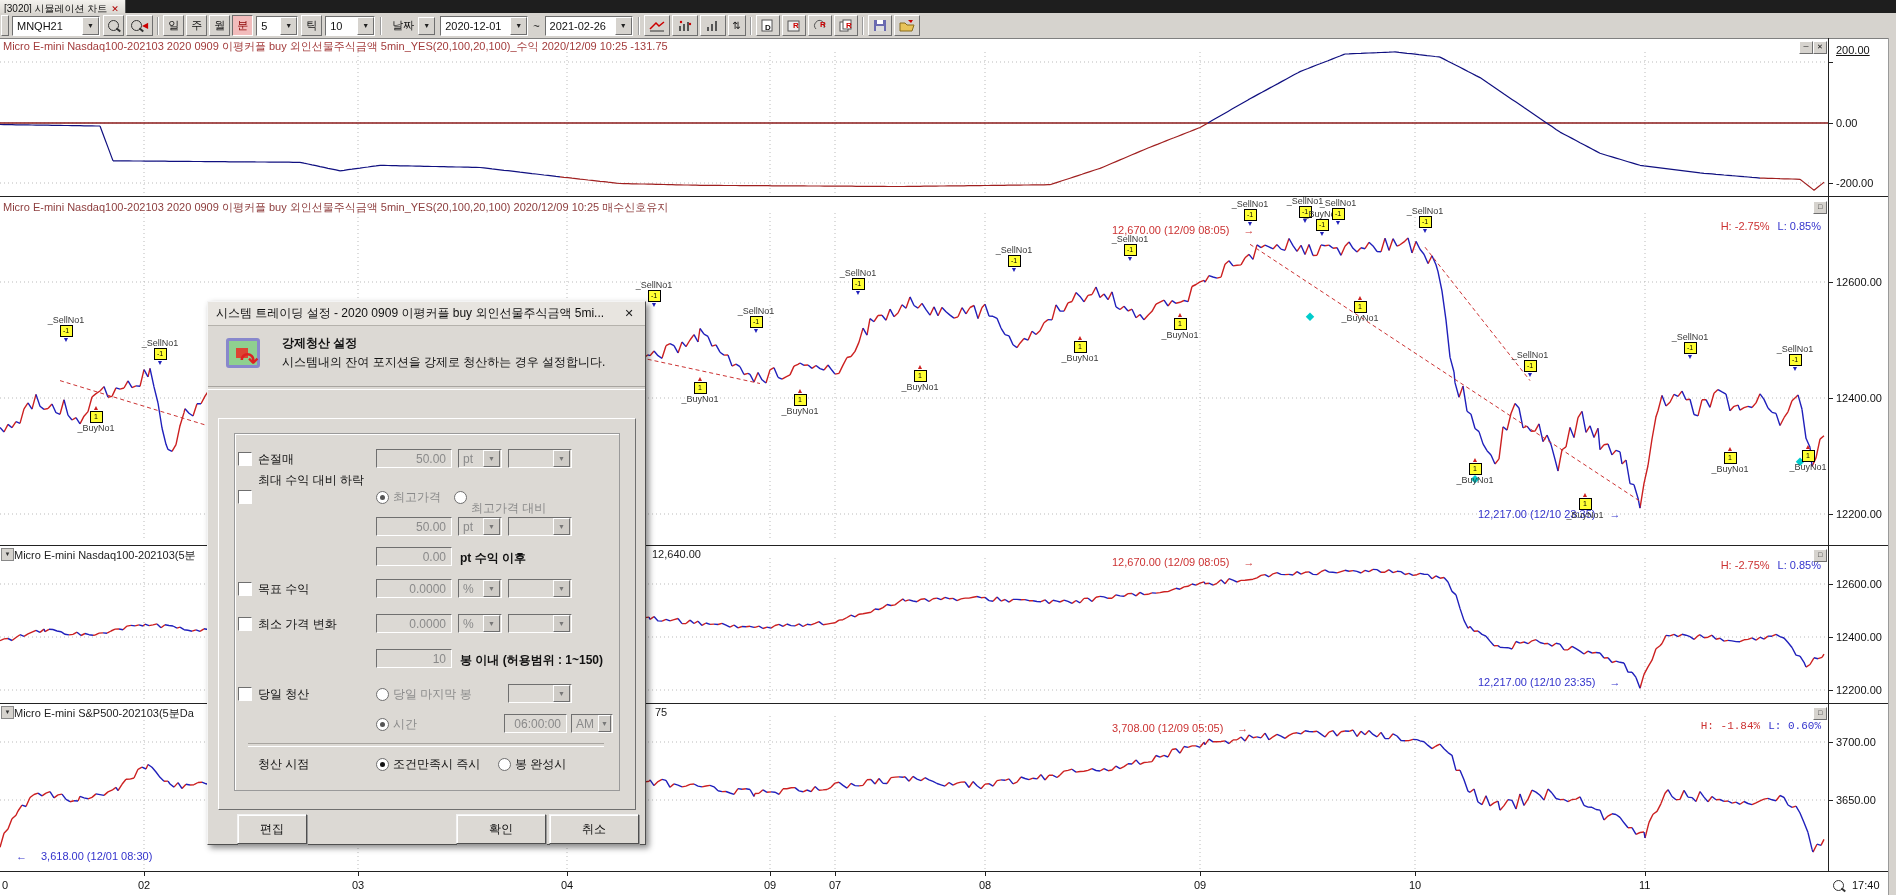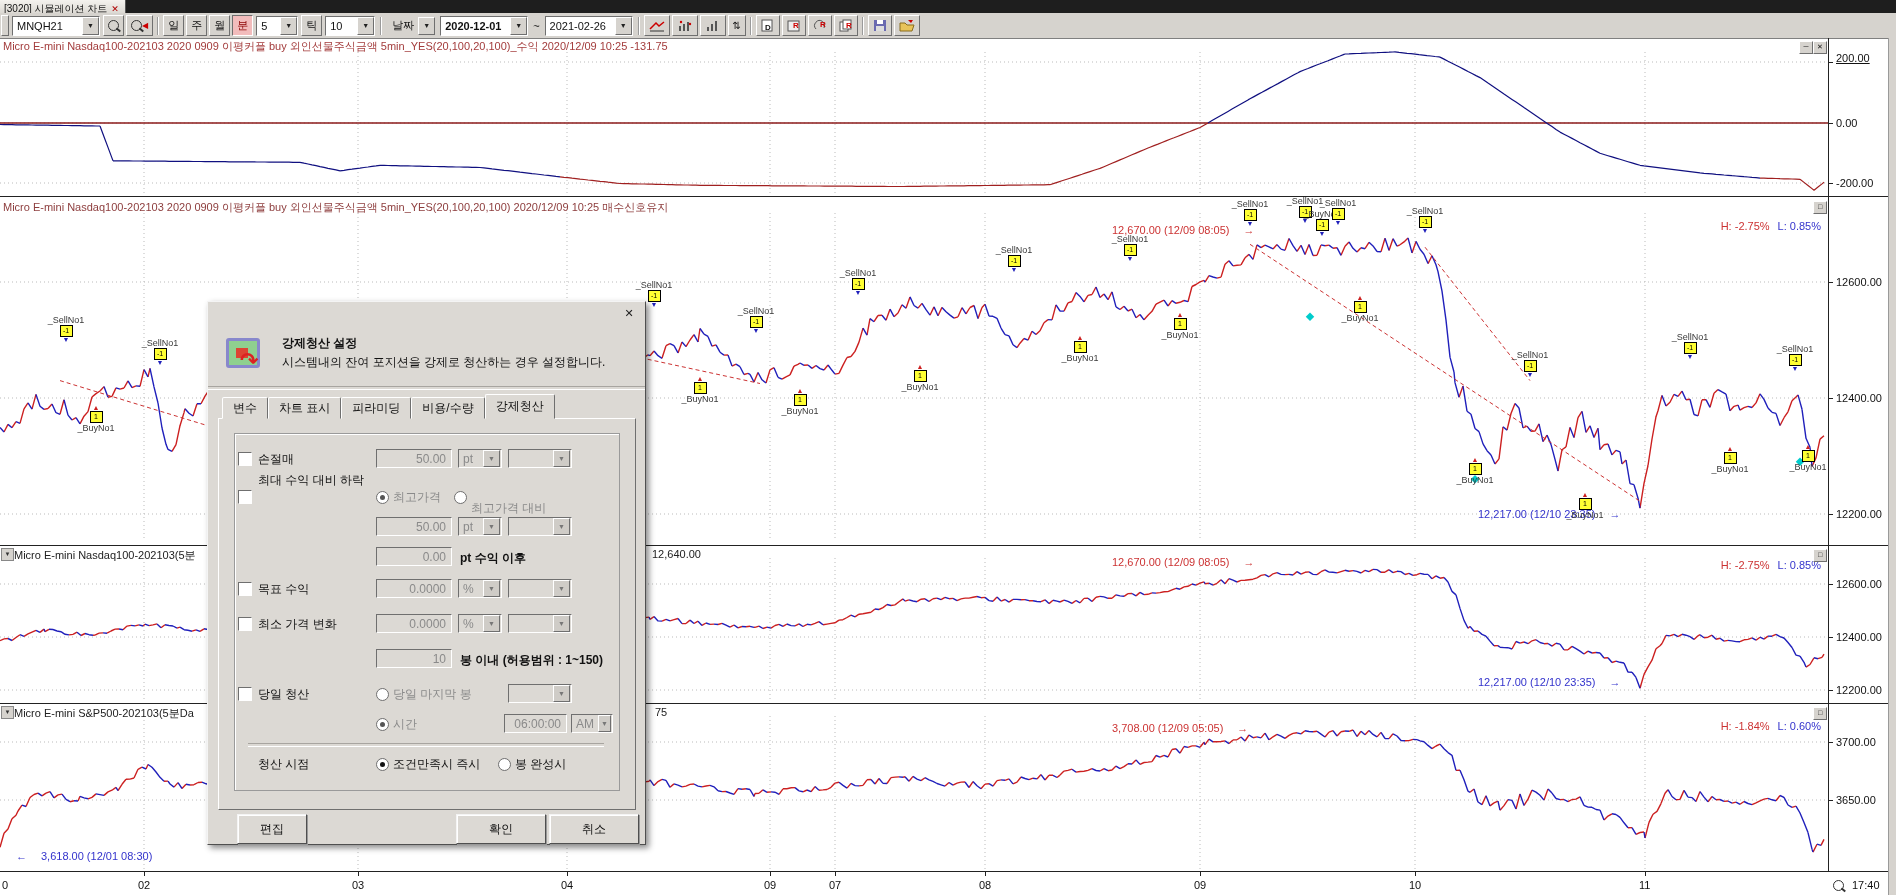--- a/index.html
+++ b/index.html
@@ -126,21 +126,21 @@
     <span class="btn3d">틱</span>
     <span class="combo" style="width:48px;">
       <span class="val" style="flex:1">10</span>
       <span class="arrow">▼</span>
     </span>
     <span class="tb-sep"></span>
     <span class="combo" style="background:#d6d3ce;border-color:transparent;">
       <span class="val">날짜</span>
       <span class="arrow">▼</span>
     </span>
-    <span class="combo" style="width:86px;font-weight:bold;">
+    <span class="combo" style="width:86px;">
       <span class="val" style="flex:1">2020-12-01</span>
       <span class="arrow">▼</span>
     </span>
     <span style="margin:0 3px;">~</span>
     <span class="combo" style="width:86px;">
       <span class="val" style="flex:1">2021-02-26</span>
       <span class="arrow">▼</span>
     </span>
     <span class="tb-sep"></span>
     <span class="btn3d">
@@ -291,21 +291,21 @@
   <div class="pane-btn" style="left:1813px;top:201px;">□</div>
   <div class="pane-btn" style="left:1813px;top:549px;">□</div>
   <div class="pane-btn" style="left:1813px;top:707px;">□</div>
 
   <div class="hl-label" style="top:220px;">
     <span class="h">H: -2.75%</span><span class="l">L: 0.85%</span>
   </div>
   <div class="hl-label" style="top:559px;">
     <span class="h">H: -2.75%</span><span class="l">L: 0.85%</span>
   </div>
-  <div class="hl-label" style="top:720px;">
+  <div class="hl-label" style="top:720px;font-family:Liberation Mono, monospace;">
     <span class="h">H: -1.84%</span><span class="l">L: 0.60%</span>
   </div>
 
   <div class="annot red" style="left:1112px;top:224px;">
     <span>12,670.00 (12/09 08:05)</span>
       <span>→</span>
   </div>
   <div class="annot blue" style="left:1478px;top:508px;">
     <span>12,217.00 (12/10 23:35)</span>
       <span>→</span>
@@ -351,37 +351,33 @@
       <span style="position: absolute; left: 567px; top: 0px; width: 1px; height: 4px; background: rgb(34, 34, 34);"></span>
       <span style="position: absolute; left: 770px; top: 0px; width: 1px; height: 4px; background: rgb(34, 34, 34);"></span>
       <span style="position: absolute; left: 835px; top: 0px; width: 1px; height: 4px; background: rgb(34, 34, 34);"></span>
       <span style="position: absolute; left: 985px; top: 0px; width: 1px; height: 4px; background: rgb(34, 34, 34);"></span>
       <span style="position: absolute; left: 1200px; top: 0px; width: 1px; height: 4px; background: rgb(34, 34, 34);"></span>
       <span style="position: absolute; left: 1415px; top: 0px; width: 1px; height: 4px; background: rgb(34, 34, 34);"></span>
       <span style="position: absolute; left: 1645px; top: 0px; width: 1px; height: 4px; background: rgb(34, 34, 34);"></span>
     </div>
 
   <div class="dialog">
+    <div class="dlg-title">
+      <span>시스템 트레이딩 설정 - 2020 0909 이평커플 buy 외인선물주식금액 5mi...</span>
+    </div>
     <div class="dlg-close">✕</div>
     <div class="dlg-hdr-icon">
       <div class="mon"></div>
         <div class="sq"></div>
         <div class="arr">↷</div>
     </div>
     <div class="dlg-hdr-title">강제청산 설정</div>
     <div class="dlg-hdr-desc">시스템내의 잔여 포지션을 강제로 청산하는 경우 설정합니다.</div>
     <div class="dlg-sep"></div>
 
-    <div class="tabs">
-      <div class="tab">변수</div>
-      <div class="tab">차트 표시</div>
-      <div class="tab">피라미딩</div>
-      <div class="tab">비용/수량</div>
-      <div class="tab active">강제청산</div>
-    </div>
     <div class="page-rect"></div>
     <div class="group-rect"></div>
 
     <div class="chk" style="left:30px;top:150px;"></div>
     <div class="dlbl" style="left:50px;top:149px;">손절매</div>
     <div class="dfield" style="left:168px;top:147px;width:76px;">50.00</div>
     <div class="dcombo" style="left:250px;top:147px;width:44px;">
       <span class="cv">pt</span>
         <span class="ca">▼</span>
     </div>
@@ -456,21 +452,21 @@
     <div class="radio sel en" style="left:168px;top:456px;"></div>
     <div class="dlbl" style="left:185px;top:454px;">조건만족시 즉시</div>
     <div class="radio" style="left:290px;top:456px;"></div>
     <div class="dlbl" style="left:307px;top:454px;">봉 완성시</div>
 
     <div class="dlg-btn" style="left:29px;top:512px;width:68px;">편집</div>
     <div class="dlg-btn" style="left:248px;top:512px;width:88px;">확인</div>
     <div class="dlg-btn" style="left:341px;top:512px;width:88px;">취소</div>
   </div>
 
-<div class="axis-label" style="top: 52px; text-decoration: underline;">200.00</div>
+<div class="axis-label" style="top: 44px; text-decoration: underline;">200.00</div>
     <div class="axis-tick" style="top: 62px;"></div>
     <div class="axis-label" style="top: 117px;">0.00</div>
     <div class="axis-tick" style="top: 123px;"></div>
     <div class="axis-label" style="top: 177px;">-200.00</div>
     <div class="axis-tick" style="top: 183px;"></div>
     <div class="axis-label" style="top: 276px;">12600.00</div>
     <div class="axis-tick" style="top: 282px;"></div>
     <div class="axis-label" style="top: 392px;">12400.00</div>
     <div class="axis-tick" style="top: 398px;"></div>
     <div class="axis-label" style="top: 508px;">12200.00</div>

